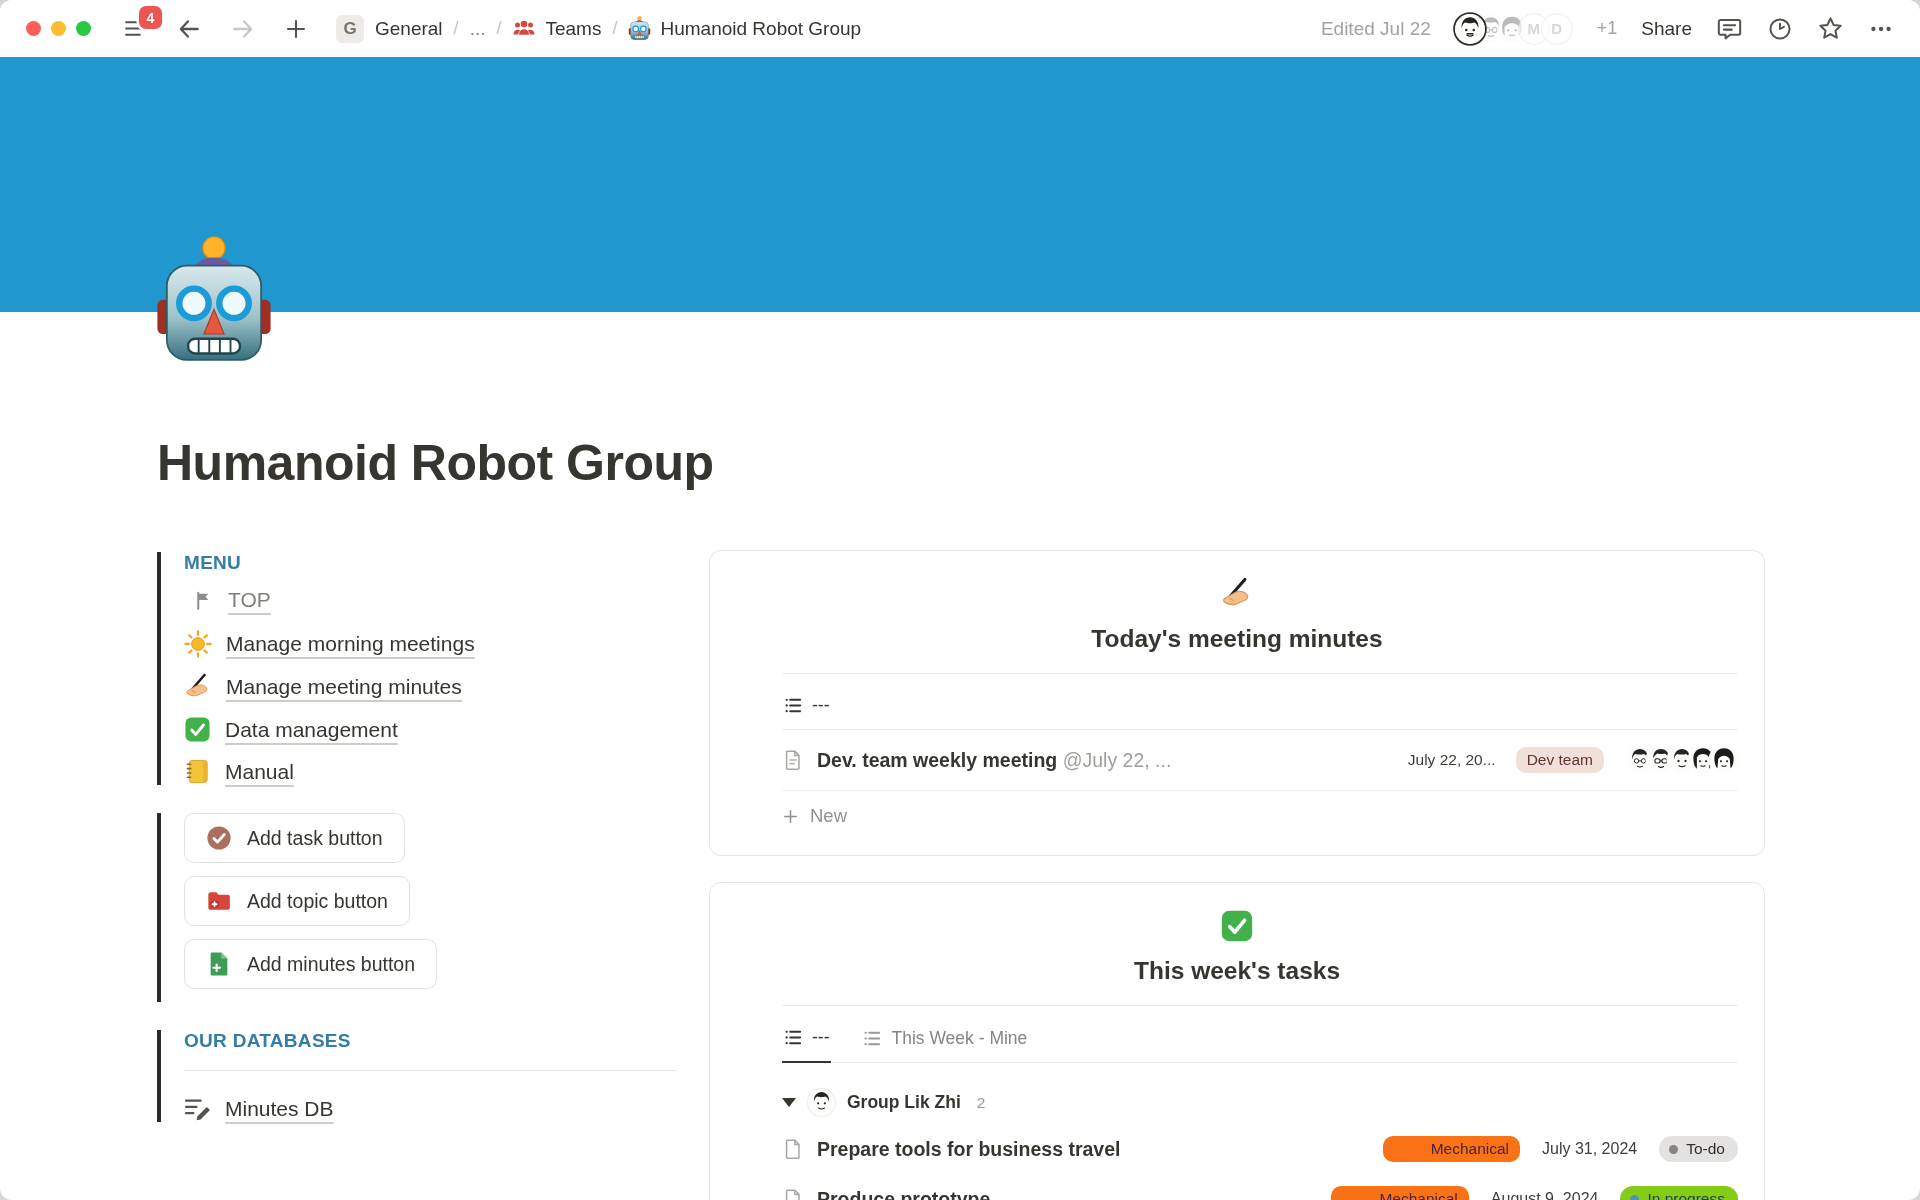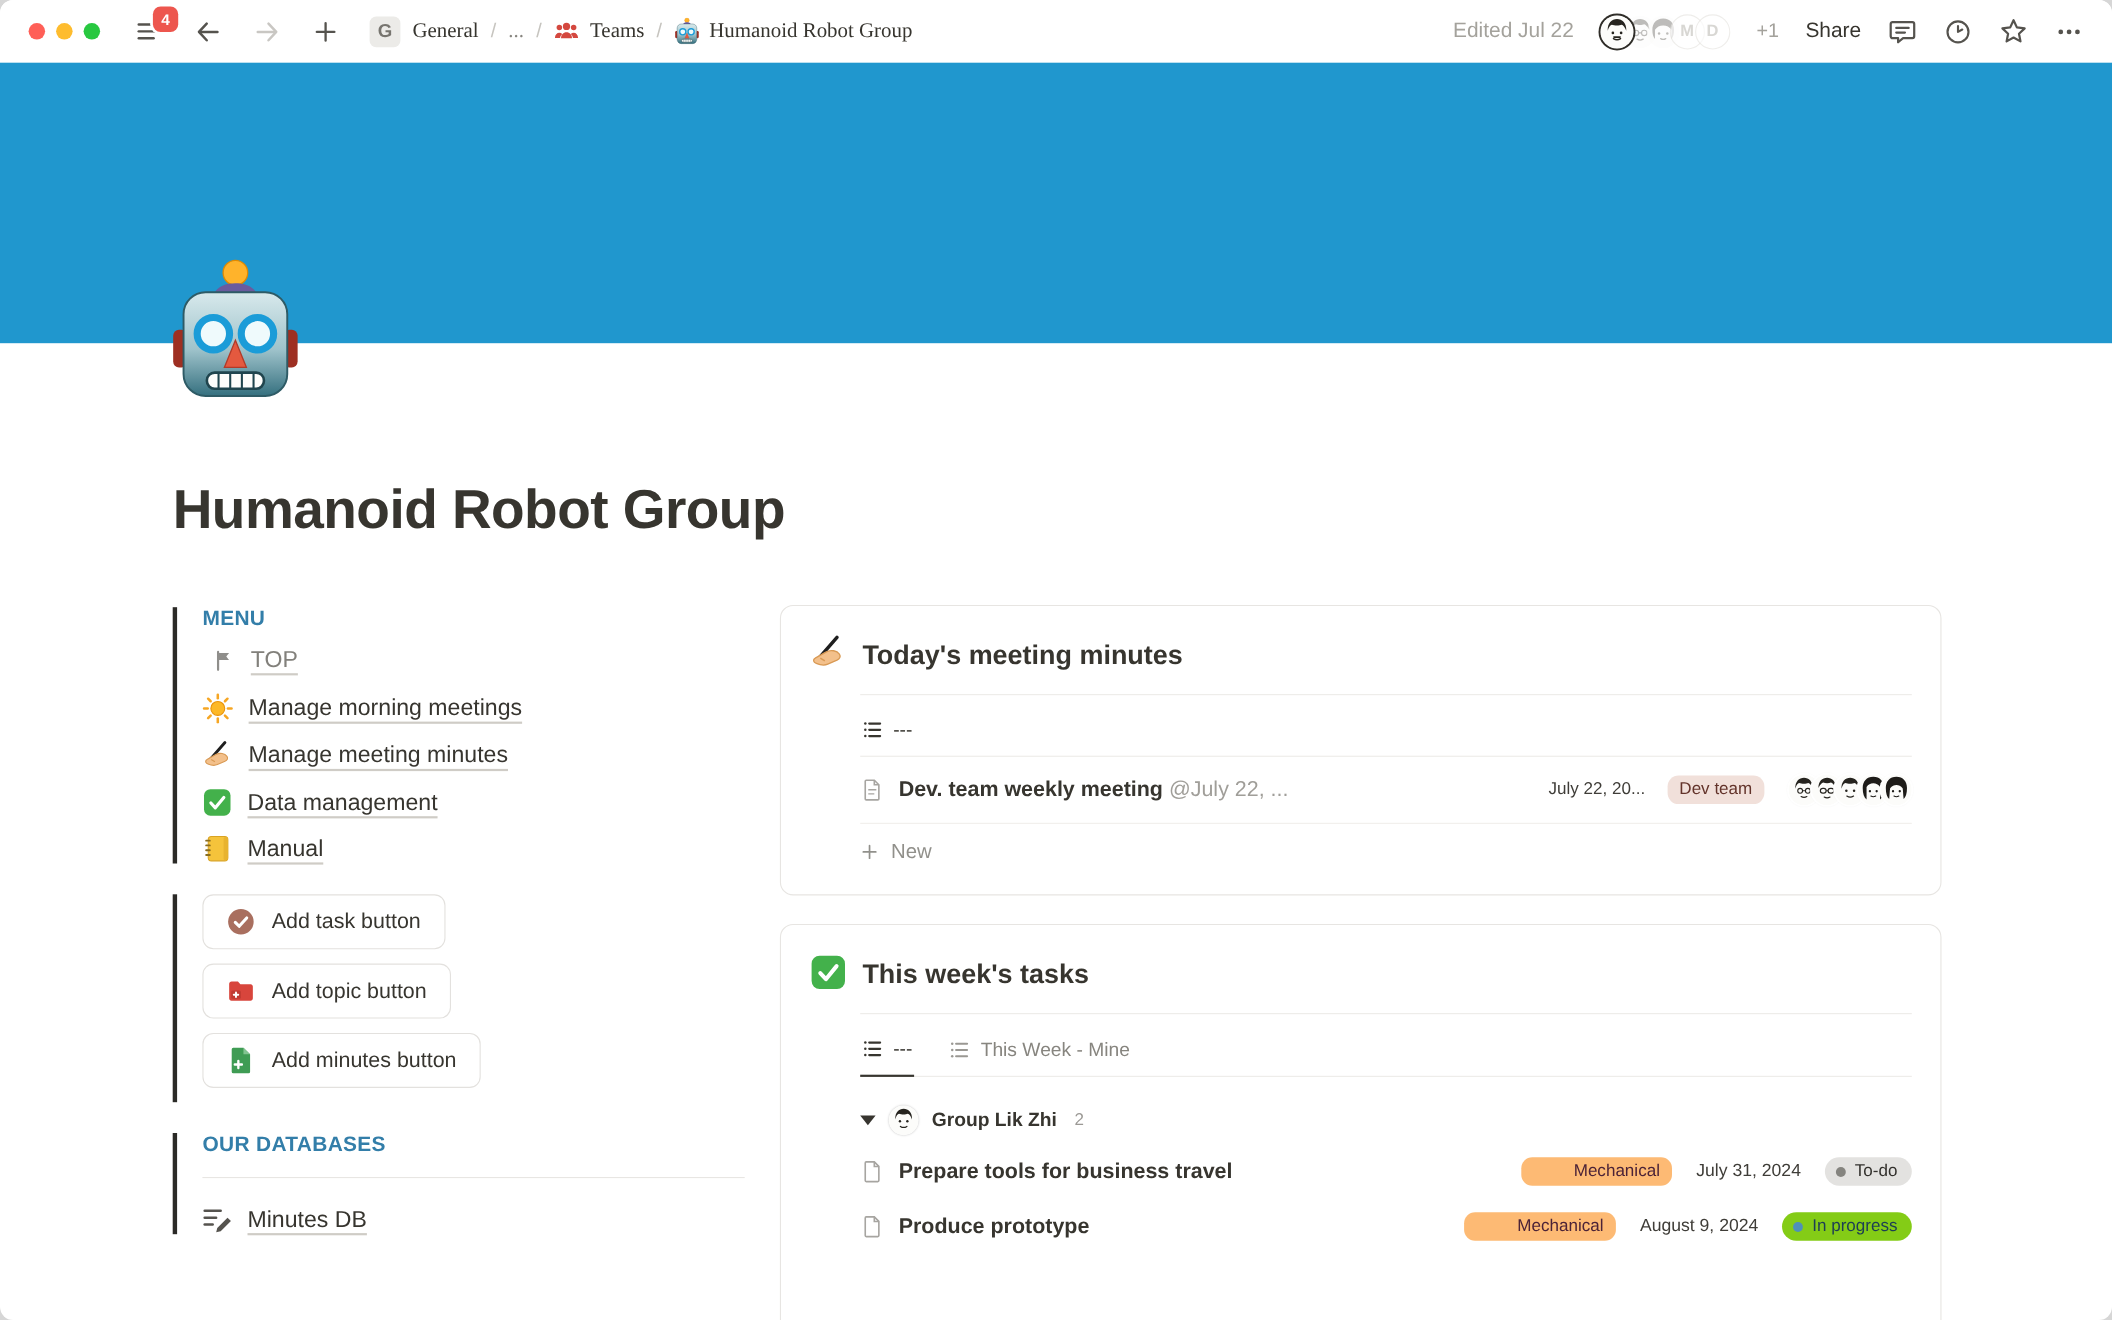--- a/index.html
+++ b/index.html
@@ -12,21 +12,21 @@
   .tl-red{background:#FF5F57;} .tl-yellow{background:#FEBC2E;} .tl-green{background:#28C840;}
   .nav{display:flex;align-items:center;gap:28px;margin-left:22px;}
   .icon-btn{position:relative;display:flex;align-items:center;justify-content:center;cursor:pointer;}
   .nbadge{position:absolute;top:-10px;right:-14px;min-width:23px;height:23px;background:#ED564E;border-radius:7px;
           color:#fff;font-size:14px;font-weight:700;display:flex;align-items:center;justify-content:center;
           box-shadow:0 0 0 2.5px #fff;}
   .crumbs{display:flex;align-items:center;gap:11px;margin-left:28px;font-size:19px;color:#37352F;}
   .chip{width:28px;height:28px;background:#ECEBE8;border-radius:6px;display:flex;align-items:center;justify-content:center;
         font-size:17px;font-weight:600;color:#77756F;}
   .sep{color:#C6C4BF;font-size:18px;}
-  .crumb{cursor:pointer;display:flex;align-items:center;gap:9px;font-family:Liberation Serif, serif;}
+  .crumb{cursor:pointer;display:flex;align-items:center;gap:9px;}
   .crumb-dim{color:#87857F;}
   .tb-right{margin-left:auto;display:flex;align-items:center;gap:24px;}
   .edited{color:#A4A29C;font-size:19px;}
   .avstack{display:flex;align-items:center;}
   .tb-av{width:30px;height:30px;border-radius:50%;background:#fff;flex:none;margin-left:-9px;
          display:flex;align-items:center;justify-content:center;overflow:hidden;}
   .tb-av:first-child{margin-left:0;}
   .ringed{box-shadow:0 0 0 1.8px #2F2D28;z-index:3;}
   .faded{opacity:.38;}
   .letter-av{border:1px solid #E6E4E0;color:#C4C2BD;font-size:15px;font-weight:600;opacity:.65;}
@@ -51,36 +51,36 @@
   .mitem.top-item{color:#82807B;padding-left:9px;margin-bottom:18px;}
   .btncol{display:flex;flex-direction:column;align-items:flex-start;}
   .addbtn{display:inline-flex;align-items:center;gap:15px;border:1px solid #E3E1DE;border-radius:10px;background:#fff;
           padding:11px 21px;margin-bottom:13px;font-size:19.5px;font-weight:500;color:#37352F;cursor:pointer;}
   .dbdivider{height:1px;background:#E8E6E3;margin:18px 0 24px;}
 
   
   .card{border:1.5px solid #E7E5E2;border-radius:12px;background:#fff;padding:26px 26px 24px;}
   .card1{margin-bottom:26px;}
   .card2{min-height:420px;}
-  .card-head{display:flex;align-items:flex-end;gap:14px;}
+  .card-head{display:flex;align-items:center;gap:14px;flex-direction:column;}
   .card-title{font-size:24.5px;font-weight:700;color:#37352F;}
   .card-body{margin-left:46px;}
   .hdiv{height:1px;background:#EDEBE8;margin-top:20px;}
   .tabs{display:flex;gap:30px;border-bottom:1px solid #EDEBE8;margin-top:12px;}
   .tab{display:flex;align-items:center;gap:9px;padding:9px 2px 13px;font-size:17.5px;font-weight:500;color:#87857F;cursor:pointer;}
   .tab.active{color:#37352F;border-bottom:2.5px solid #37352F;margin-bottom:-1px;}
   .tab.solo{color:#37352F;}
 
   .mrow{display:flex;align-items:center;padding:16px 0;border-bottom:1px solid #F1EFEC;cursor:pointer;}
   .rowtitle{font-size:19.5px;font-weight:600;color:#37352F;white-space:nowrap;margin-left:13px;}
   .mention{color:#A09E99;font-weight:400;}
   .mdate{margin-left:auto;font-size:15.5px;color:#3F3D38;white-space:nowrap;}
   .badge{border-radius:10px;padding:4px 11px;font-size:15.5px;white-space:nowrap;}
   .badge-red{background:#F1E0DA;color:#63332A;margin-left:20px;}
-  .badge-pink{background:#fdba74;color:#4C2337;padding-left:48px;}
+  .badge-pink{background:#f97316;color:#4C2337;padding-left:48px;}
   .avrow{display:flex;margin-left:22px;}
   .sm-av{width:28px;height:28px;border-radius:50%;background:#fff;margin-left:-7px;flex:none;
          box-shadow:0 0 0 1.5px #fff, 0 0 2px rgba(0,0,0,.25);overflow:hidden;}
   .sm-av:first-child{margin-left:0;}
   .newrow{display:flex;align-items:center;gap:11px;color:#91908B;font-size:18.5px;padding:14px 0 4px;cursor:pointer;}
 
   .group-row{display:flex;align-items:center;gap:12px;margin-top:18px;padding:8px 0;cursor:pointer;}
   .tri{width:0;height:0;border-left:7px solid transparent;border-right:7px solid transparent;border-top:9px solid #37352F;}
   .g-av{width:27px;height:27px;border-radius:50%;overflow:hidden;background:#fff;box-shadow:0 0 2px rgba(0,0,0,.25);}
   .gname{font-size:17.5px;font-weight:600;color:#37352F;}

